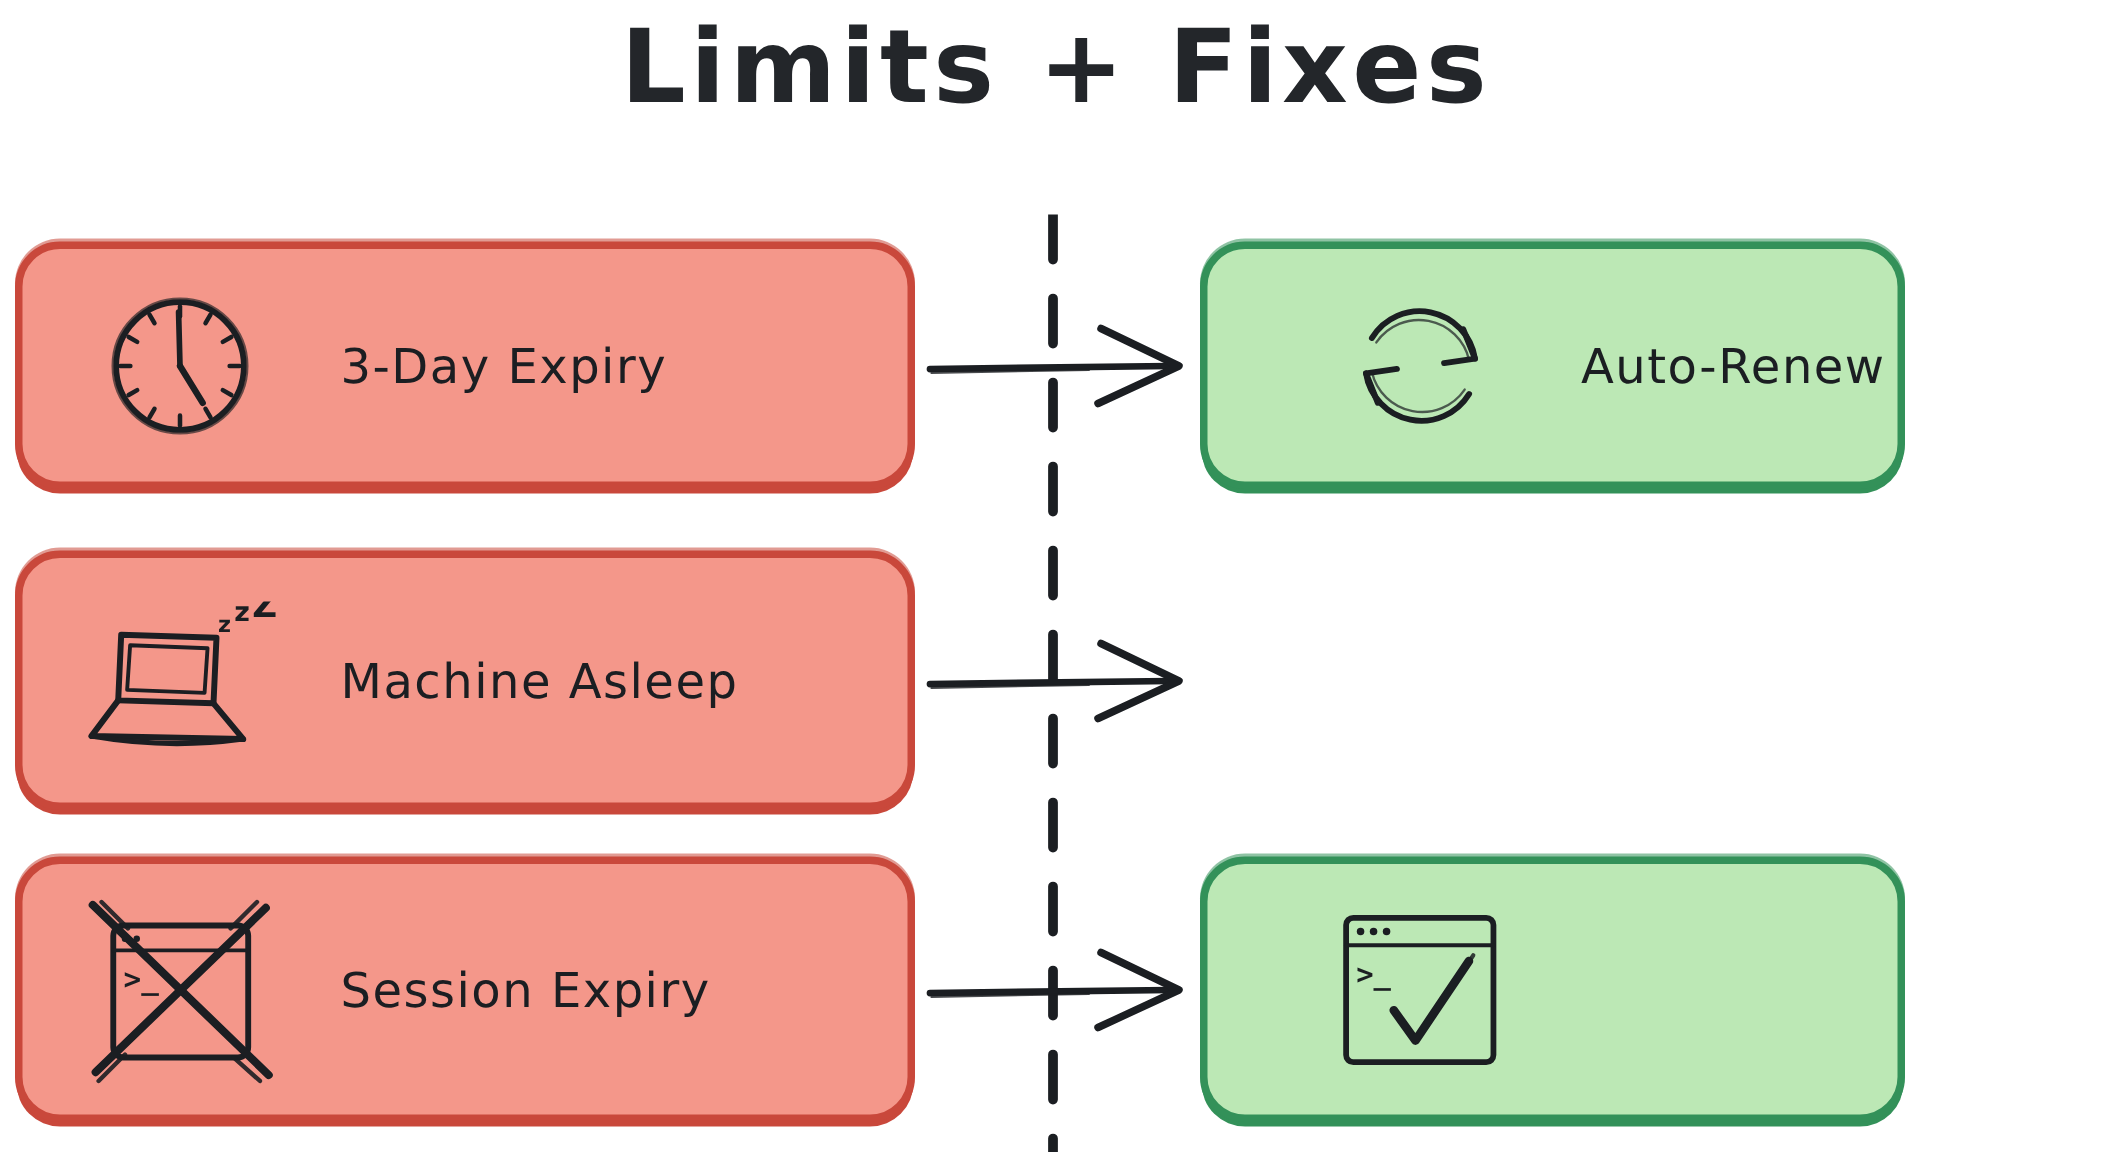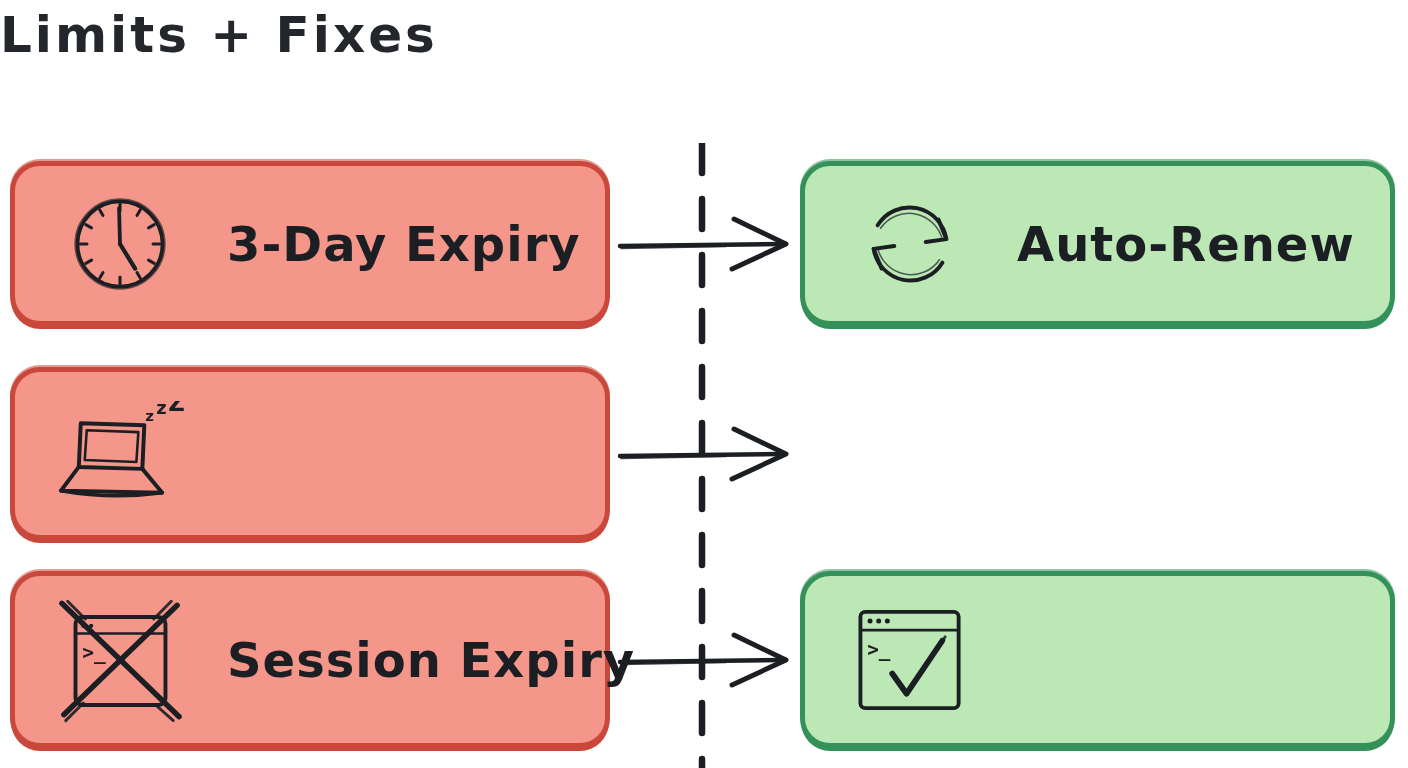--- a/index.html
+++ b/index.html
@@ -8,49 +8,50 @@
     --green-fill:#BCE8B5; --green-border:#339159;
   }
   *{margin:0;padding:0;box-sizing:border-box;}
   html,body{background:#fff;}
   .canvas{
     position:relative;width:1408px;height:768px;overflow:hidden;
     background:var(--page-bg);
     font-family:"DejaVu Sans",sans-serif;color:var(--ink);
   }
   .title{
-    position:absolute;top:6px;left:0;width:100%;
-    font-size:50px;font-weight:700;letter-spacing:3px;color:var(--ink);
+    position:absolute;top:6px;left:0;width:100%;text-align:center;
+    font-size:68px;font-weight:700;letter-spacing:3px;color:var(--ink);
   }
   .divider{position:absolute;left:696px;top:143px;}
   .row{position:absolute;left:0;width:1408px;}
   .row1{top:161px;height:165px;}
   .row2{top:367px;height:173px;}
   .row3{top:571px;height:177px;}
   .box{
     position:absolute;top:0;height:100%;
     display:flex;align-items:center;
     border-radius:30px;border:5px solid;
   }
   .box.limit{
     left:10px;width:600px;
     background:var(--red-fill);border-color:var(--red-border);
     box-shadow:0 4px 0 -1px var(--red-border),0 -2px 0 0 rgba(201,72,59,.55);
   }
   .box.fix{
-    left:800px;width:595px;
+    left:800px;width:470px;
     background:var(--green-fill);border-color:var(--green-border);
     box-shadow:0 4px 0 -1px var(--green-border),0 -2px 0 0 rgba(51,145,89,.55);
+    padding-left:37px;
   }
   .icon-wrap{
     width:138px;margin-left:36px;flex:0 0 auto;
     display:flex;align-items:center;justify-content:center;
   }
   .box-label{
-    margin-left:38px;font-size:48px;font-weight:700;letter-spacing:1px;
+    margin-left:38px;font-size:32px;font-weight:400;letter-spacing:1px;
     white-space:nowrap;color:#1b1e22;
   }
   .arrow{position:absolute;left:616px;top:50%;margin-top:-31px;}
   svg .stroke{fill:none;stroke:#1b1e22;stroke-linecap:round;stroke-linejoin:round;}
   svg .fillink{fill:#1b1e22;stroke:none;}
   .zzz{font-family:"DejaVu Sans",sans-serif;font-weight:700;fill:#1b1e22;}
   .prompt{font-family:"DejaVu Sans Mono",monospace;font-weight:700;fill:#1b1e22;}
 </style>
 </head>
 <body>
@@ -117,20 +118,21 @@
         <svg width="134" height="106" viewBox="0 0 135 106">
           <path class="stroke" d="M 28 22 L 92 24 L 90 68 L 26 66 Z" stroke-width="4"></path>
           <path class="stroke" d="M 34 29 L 86 31 L 84 61 L 32 59 Z" stroke-width="2.6"></path>
           <path class="stroke" d="M 26 66 L 8 90 L 110 92 L 90 68" stroke-width="4"></path>
           <path class="stroke" d="M 8 90 Q 59 99 110 92" stroke-width="3.4"></path>
           <text class="zzz" x="93" y="20" font-size="15">z</text>
           <text class="zzz" x="104" y="13" font-size="18">z</text>
           <text class="zzz" x="116" y="10" font-size="23">Z</text>
         </svg>
       </span>
+      <span class="box-label">Machine Asleep</span>
     </div>
 
     <svg class="arrow" width="180" height="62" viewBox="0 0 180 62">
       <path class="stroke" d="M 4 33 L 164 31" stroke-width="4.5"></path>
       <path class="stroke" d="M 5 35.5 L 110 33.5" stroke-width="1.6" opacity="0.8"></path>
       <path class="stroke" d="M 118 6 L 170 31 L 116 56" stroke-width="5"></path>
     </svg>
 
   </div>
 

